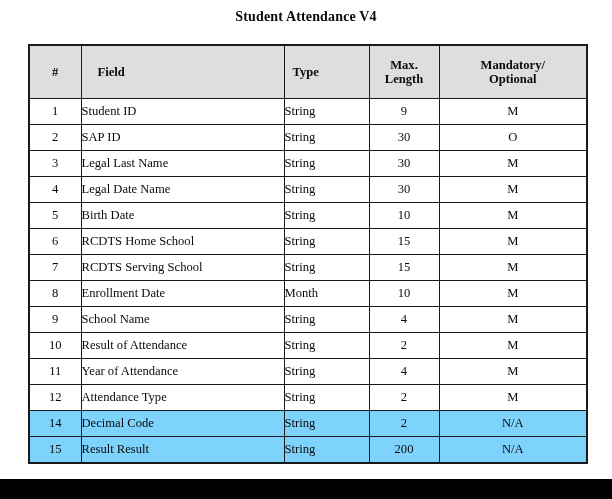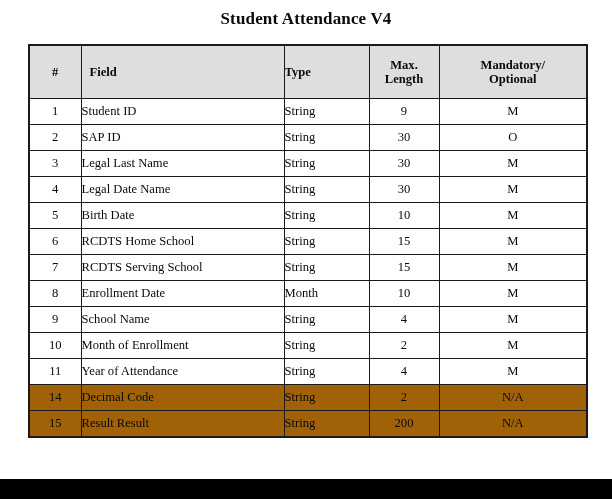--- a/index.html
+++ b/index.html
@@ -11,21 +11,21 @@
     overflow: hidden;
   }
   body {
     font-family: "Liberation Serif", "DejaVu Serif", serif;
     color: #0a0a0a;
     position: relative;
   }
   #page-title {
     text-align: center;
     font-weight: bold;
-    font-size: 17px;
+    font-size: 14px;
     letter-spacing: 0.15px;
     margin: 0;
     padding-top: 9px;
     font-family: "Liberation Serif", "DejaVu Serif", serif;
   }
   #spec-table-wrap {
     position: absolute;
     left: 28px;
     top: 44px;
     width: 560px;
@@ -48,24 +48,25 @@
   thead th {
     background: #dedede;
     font-weight: bold;
     height: 52px;
     vertical-align: middle;
     text-align: center;
     font-size: 13px;
   }
   thead th.th-field {
     text-align: left;
+    padding-left: 16px;
+  }
+  thead th.th-type {
+    text-align: left;
     padding-left: 8px;
-  }
-  thead th.th-type {
-    text-align: left;
   }
   thead th .hdr-line {
     display: block;
   }
   tbody tr {
     height: 25px;
   }
   tbody td {
     vertical-align: middle;
     height: 25px;
@@ -81,21 +82,21 @@
     text-align: left;
     padding-left: 8px;
   }
   td.c-len {
     text-align: center;
   }
   td.c-mand {
     text-align: center;
   }
   tbody tr.row-shaded td {
-    background: #a16207;
+    background: #7dd3fc;
   }
   .col-num   { width: 52px; }
   .col-field { width: 203px; }
   .col-type  { width: 85px; }
   .col-len   { width: 70px; }
   .col-mand  { width: 148px; }
   #bottom-bar {
     position: absolute;
     left: 0;
     top: 479px;
@@ -198,30 +199,37 @@
         </tr>
         <tr>
           <td class="c-num">9</td>
           <td class="c-field">School Name</td>
           <td class="c-type">String</td>
           <td class="c-len">4</td>
           <td class="c-mand">M</td>
         </tr>
         <tr>
           <td class="c-num">10</td>
-          <td class="c-field">Month of Enrollment</td>
+          <td class="c-field">Result of Attendance</td>
           <td class="c-type">String</td>
           <td class="c-len">2</td>
           <td class="c-mand">M</td>
         </tr>
         <tr>
           <td class="c-num">11</td>
           <td class="c-field">Year of Attendance</td>
           <td class="c-type">String</td>
           <td class="c-len">4</td>
+          <td class="c-mand">M</td>
+        </tr>
+        <tr>
+          <td class="c-num">12</td>
+          <td class="c-field">Attendance Type</td>
+          <td class="c-type">String</td>
+          <td class="c-len">2</td>
           <td class="c-mand">M</td>
         </tr>
         <tr class="row-shaded">
           <td class="c-num">14</td>
           <td class="c-field">Decimal Code</td>
           <td class="c-type">String</td>
           <td class="c-len">2</td>
           <td class="c-mand">N/A</td>
         </tr>
         <tr class="row-shaded">

